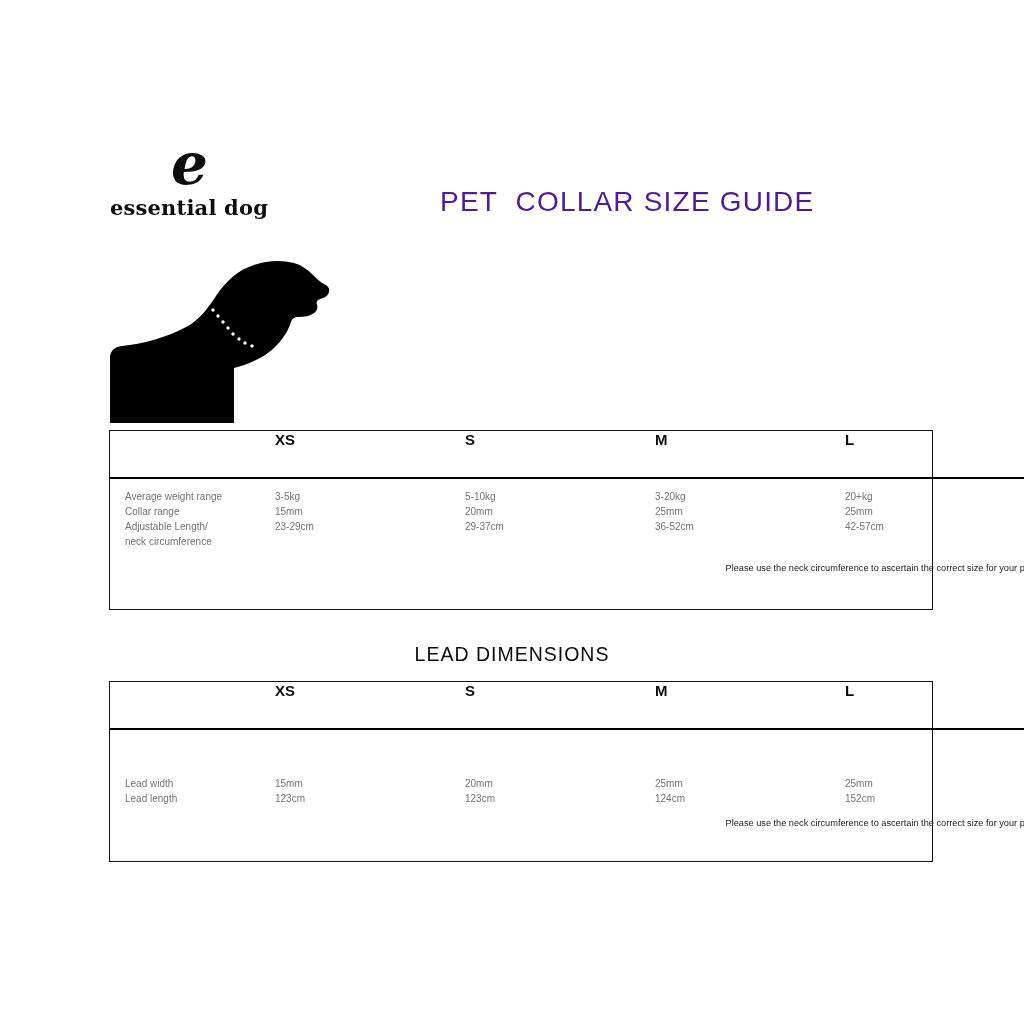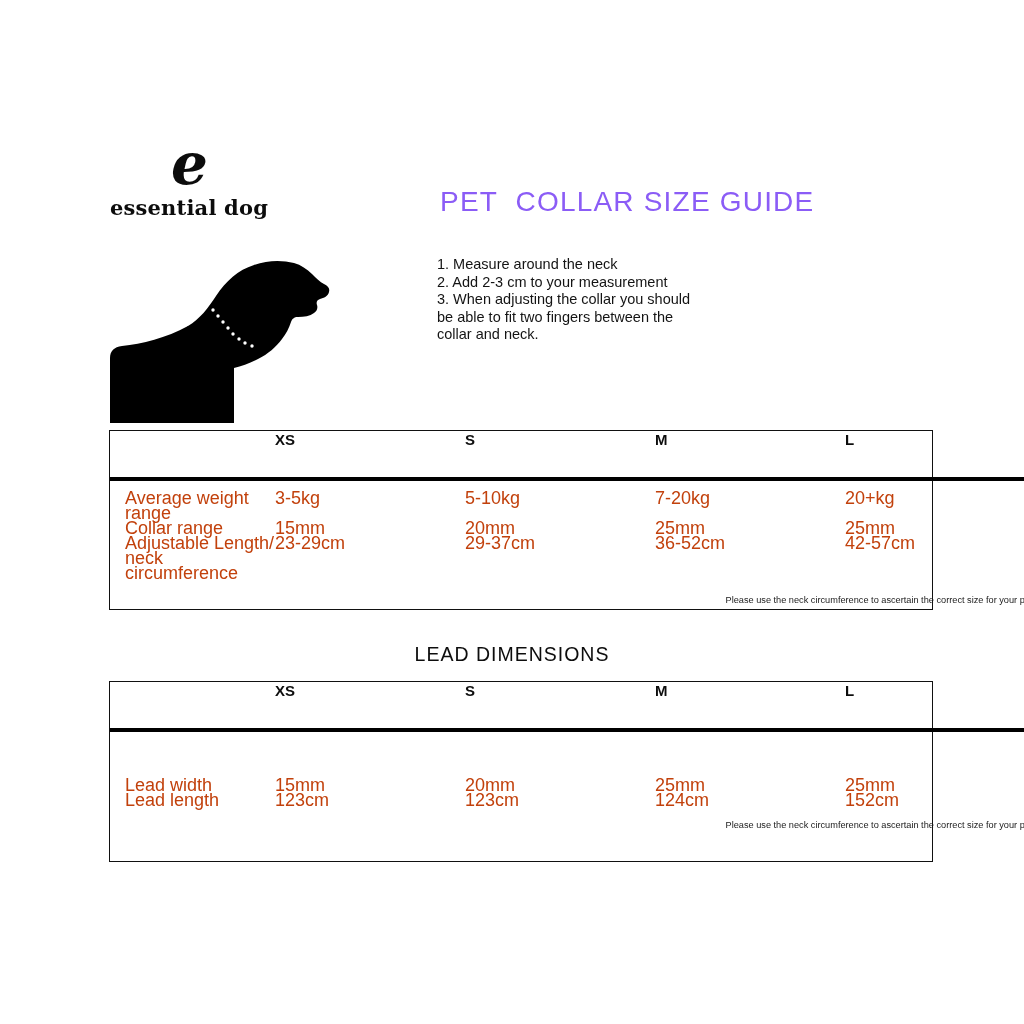--- a/index.html
+++ b/index.html
@@ -58,21 +58,21 @@
   }
 
   
   .guide-title {
     position: absolute;
     left: 440px;
     top: 186px;
     font-size: 28px;
     letter-spacing: 1.2px;
     font-weight: 400;
-    color: #8b5cf6;
+    color: #4c1d95;
     white-space: pre;
   }
   .instructions {
     position: absolute;
     left: 437px;
     top: 256px;
     width: 330px;
     font-size: 14.5px;
     line-height: 17.6px;
     color: #141414;
@@ -107,29 +107,29 @@
     padding: 0;
     vertical-align: top;
   }
   .head-row th {
     font-size: 15px;
     font-weight: 700;
     color: #0d0d0d;
     text-align: left;
     height: 46px;
     padding-top: 16px;
-    border-bottom: 4px solid #000000;
+    border-bottom: 2px solid #000000;
   }
   .col-label { width: 165px; }
   .col-v { width: 190px; }
   .head-row th.col-label { }
 
   .body-row td {
-    font-size: 18px;
-    color: #c2410c;
+    font-size: 10px;
+    color: #737373;
     line-height: 15px;
     padding-top: 11px;
   }
   .body-row td.lbl {
     padding-left: 15px;
   }
   .body-row td.val { }
   .spacer-row td { height: 10px; }
 
   .footnote {
@@ -179,27 +179,20 @@
       <g fill="#000000">
         <circle cx="163" cy="110" r="1.7"></circle>
           <circle cx="170" cy="110" r="1.7"></circle>
         <circle cx="176" cy="108" r="1.7"></circle>
       </g>
     </svg>
   </div>
 
   <div class="guide-title">PET  COLLAR SIZE GUIDE</div>
 
-  <div class="instructions">
-    <div>1. Measure around the neck</div>
-    <div>2. Add 2-3 cm to your measurement</div>
-    <div>3. When adjusting the collar you should</div>
-    <div>be able to fit two fingers between the</div>
-    <div>collar and neck.</div>
-  </div>
 
   <div class="table-block" id="collar-table">
     <table class="sz">
       <colgroup>
         <col class="col-label">
           <col class="col-v">
           <col class="col-v">
           <col class="col-v">
           <col class="col-v">
       </colgroup>
@@ -211,21 +204,21 @@
         <th class="col-v">M</th>
         <th class="col-v">L</th>
       </tr>
       <tr class="spacer-row">
             <td colspan="5"></td>
           </tr>
       <tr class="body-row">
         <td class="lbl">Average weight range</td>
         <td class="val">3-5kg</td>
         <td class="val">5-10kg</td>
-        <td class="val">7-20kg</td>
+        <td class="val">3-20kg</td>
         <td class="val">20+kg</td>
       </tr>
       <tr class="body-row">
         <td class="lbl">Collar range</td>
         <td class="val">15mm</td>
         <td class="val">20mm</td>
         <td class="val">25mm</td>
         <td class="val">25mm</td>
       </tr>
       <tr class="body-row">

